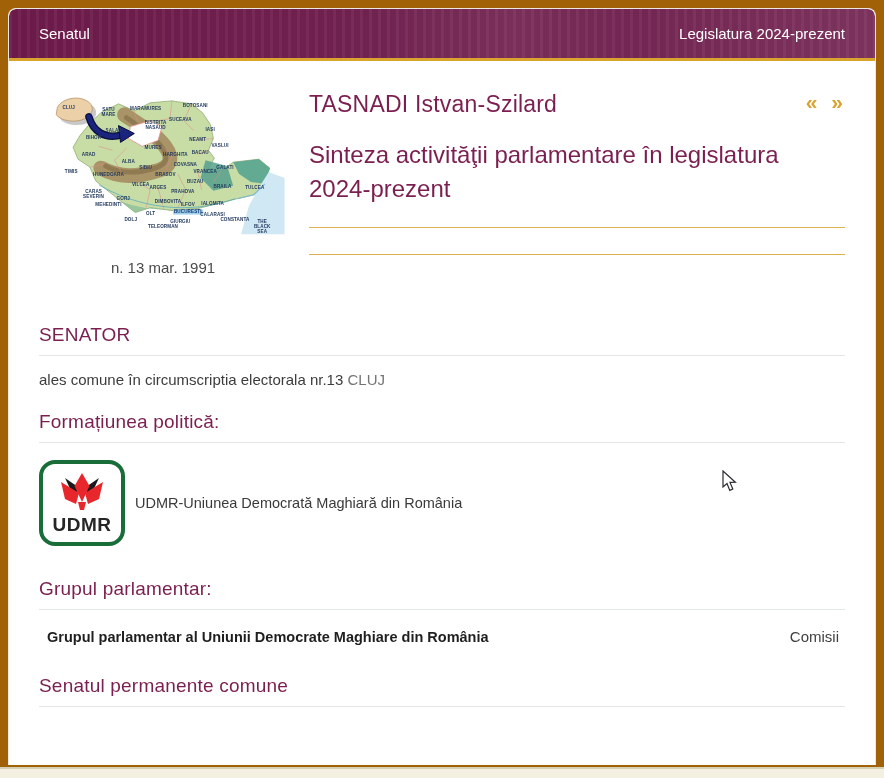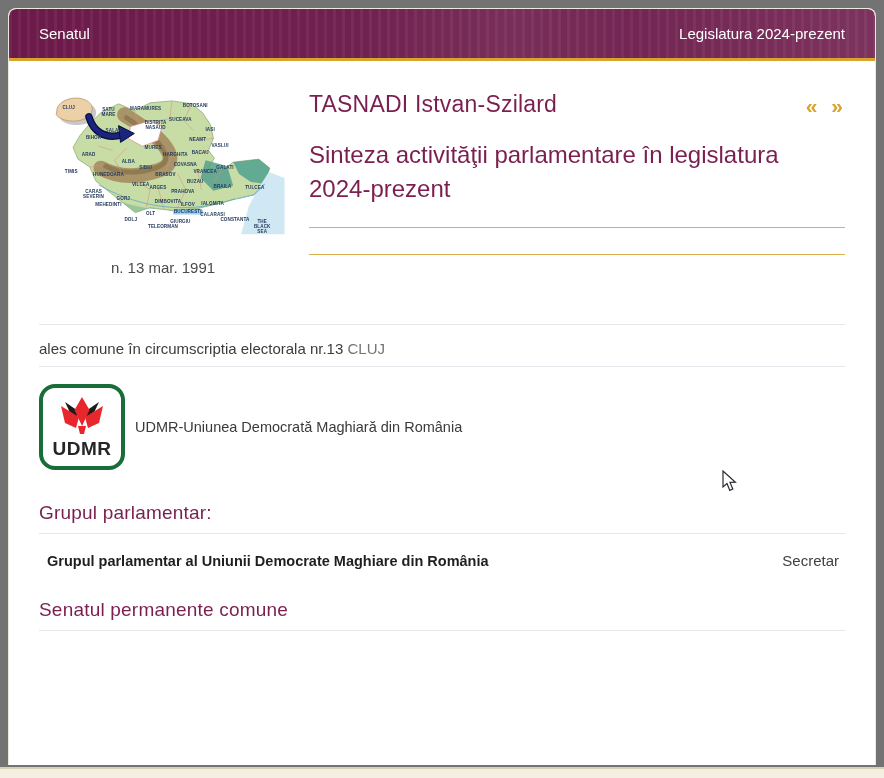--- a/index.html
+++ b/index.html
@@ -3,42 +3,42 @@
 <meta charset="utf-8">
 <style>
   :root{
     --maroon:#6e1b4b; --heading:#7a1f4f; --gold:#d9a42e; --gold-line:#ddb14e;
     --green:#186d38; --red:#e8272d; --cream:#f3f0e1; --tan:#d6d0b4;
     --rule:#e3e7eb; --text:#3c3c3c;
   }
   *{margin:0;padding:0;box-sizing:border-box;}
   html,body{width:884px;height:778px;}
   body{font-family:"Liberation Sans","DejaVu Sans",sans-serif;background:#fff;position:relative;overflow:hidden;}
-  .page{position:absolute;inset:0;background:#737373;}
+  .page{position:absolute;inset:0;background:#a16207;}
   .footer-band{position:absolute;left:0;right:0;bottom:0;height:11px;background:var(--cream);border-top:2px solid var(--tan);}
   .card{position:absolute;top:8px;left:8px;right:8px;bottom:13px;background:#fff;border:1px solid #eceade;border-bottom:none;border-radius:8px 8px 0 0;overflow:hidden;}
   .hdr{height:49px;display:flex;align-items:center;justify-content:space-between;padding:0 30px;border-radius:7px 7px 0 0;color:#fff;font-size:15px;
     background:
       linear-gradient(90deg, rgba(255,255,255,0) 0%, rgba(255,255,255,.03) 40%, rgba(255,255,255,.09) 58%, rgba(255,255,255,.05) 72%, rgba(255,255,255,.11) 100%),
       repeating-linear-gradient(90deg, rgba(255,255,255,.045) 0 3px, rgba(0,0,0,.03) 3px 9px),
       var(--maroon);}
   .hdr a{color:#fff;text-decoration:none;cursor:pointer;}
   .goldbar{height:3px;background:var(--gold);}
   .content{padding:0 30px;position:relative;}
   .top-row{display:flex;gap:22px;margin-top:30px;}
   .map-col{width:248px;flex:0 0 auto;}
   .map-wrap{position:relative;width:248px;height:168px;}
   .map-wrap svg{display:block;width:248px;height:168px;}
   .map-labels{position:absolute;inset:0;pointer-events:none;}
   .county{position:absolute;transform:translate(-50%,-50%);font-size:4.6px;line-height:1.05;font-weight:bold;color:#233a5e;letter-spacing:.1px;white-space:nowrap;text-align:center;}
   .county.wrap{white-space:normal;max-width:26px;}
   .county.hl{background:#9fd2ea;color:#10306e;padding:0 1px;}
   .map-caption{text-align:center;font-size:15px;color:#4a4a4a;}
   .title-col{flex:1;min-width:0;}
-  .title-row{display:flex;align-items:flex-end;justify-content:space-between;}
+  .title-row{display:flex;align-items:flex-start;justify-content:space-between;}
   h1{font-size:23px;font-weight:500;color:var(--heading);letter-spacing:.2px;}
   .pager{display:flex;gap:10px;margin-top:-2px;}
   .pager button{background:none;border:none;font-size:21px;font-weight:bold;color:var(--gold);cursor:pointer;line-height:1;padding:2px;}
   .subtitle{margin-top:20px;max-width:545px;font-size:24px;font-weight:500;color:var(--heading);line-height:1.4;}
   .gold-rule{border:none;border-top:1px solid var(--gold-line);margin:0;}
   .gr1{margin-top:22px;} .gr2{margin-top:26px;}
   .sections{margin-top:48px;}
   h2{font-size:19px;font-weight:500;color:var(--heading);letter-spacing:.2px;}
   .rule{border:none;border-top:1px solid var(--rule);margin-top:9px;}
   .plain{font-size:15px;color:var(--text);}
@@ -175,44 +175,46 @@
             </div>
           </div>
           <div class="subtitle">Sinteza activităţii parlamentare în legislatura 2024-prezent</div>
           <hr class="gold-rule gr1">
           <hr class="gold-rule gr2">
         </div>
       </div>
 
       <div class="sections">
 
+        <h2>SENATOR</h2>
         <hr class="rule">
         <p class="plain elected"><span>ales comune în circumscriptia electorala nr.13 </span><span class="muted">CLUJ</span></p>
 
+        <h2 class="h-party">Formațiunea politică:</h2>
         <hr class="rule">
         <div class="party-row">
           <div class="udmr-box">
             <svg width="46" height="40" viewBox="0 0 44 40">
               <path d="M21,16 L5,5 L13,22 Z" fill="#1a1a1a"></path>
               <path d="M23,16 L39,5 L31,22 Z" fill="#1a1a1a"></path>
               <path d="M19,20 L1,9 L5,26 L16,31 Z" fill="#e8272d"></path>
               <path d="M25,20 L43,9 L39,26 L28,31 Z" fill="#e8272d"></path>
               <path d="M22,0 L29.5,13 L22,29 L14.5,13 Z" fill="#e8272d"></path>
               <path d="M18,29 L26,29 L24,37 L20,37 Z" fill="#e8272d"></path>
             </svg>
             <span class="udmr-text">UDMR</span>
           </div>
           <span class="party-name">UDMR-Uniunea Democrată Maghiară din România</span>
         </div>
 
         <h2 class="h-group">Grupul parlamentar:</h2>
         <hr class="rule">
         <div class="group-row">
           <span class="group-name">Grupul parlamentar al Uniunii Democrate Maghiare din România</span>
-          <span class="group-role">Secretar</span>
+          <span class="group-role">Comisii</span>
         </div>
 
         <h2 class="h-comm">Senatul permanente comune</h2>
         <hr class="rule">
 
       </div>
     </div>
   </div>
 
   <div class="footer-band"></div>

